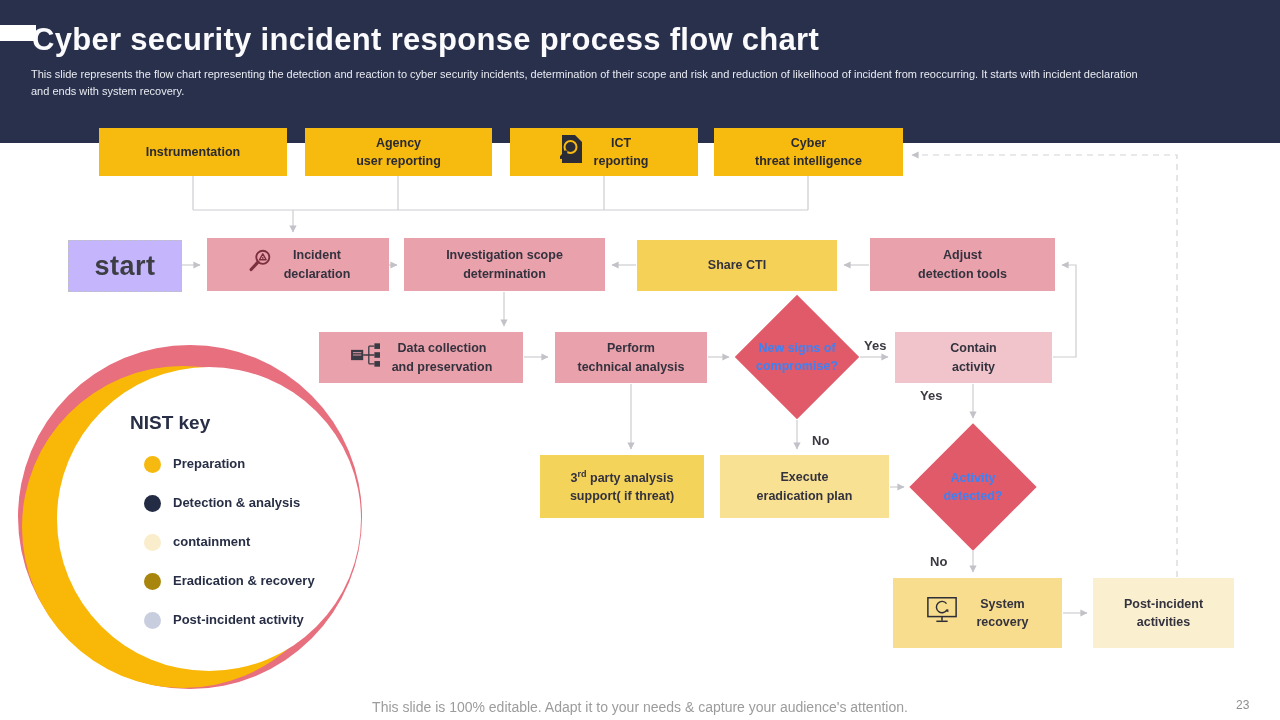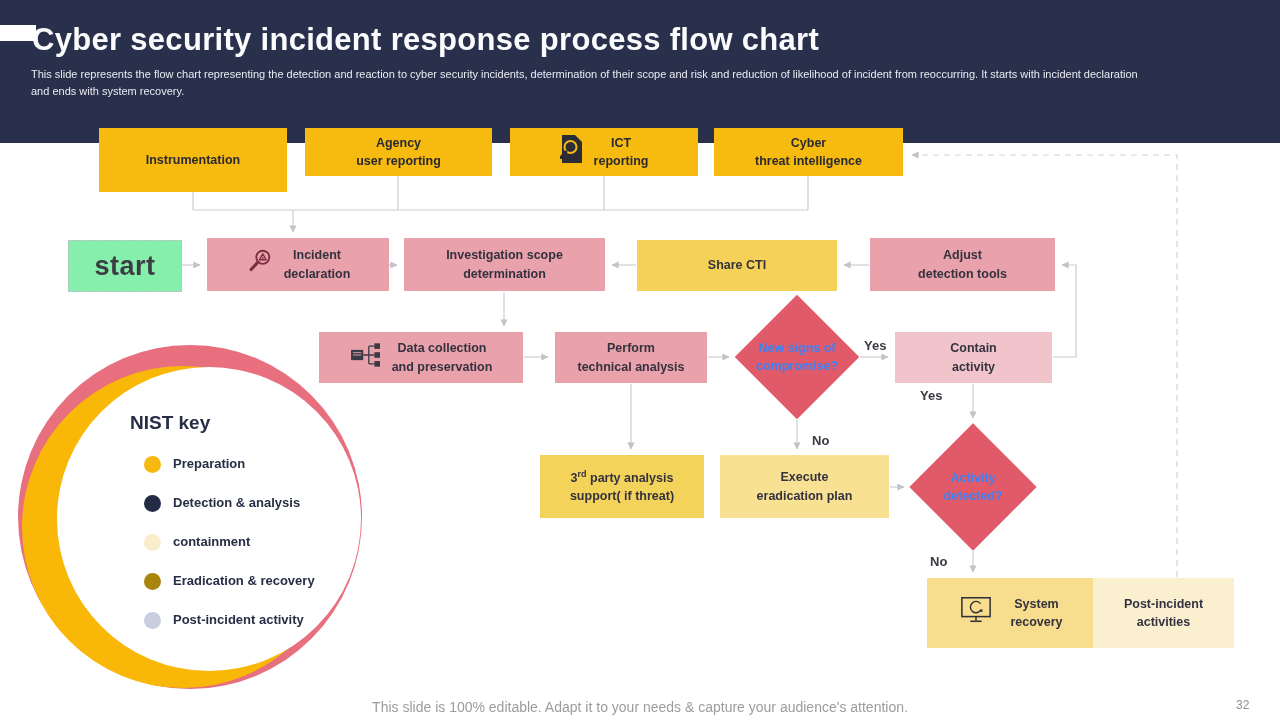--- a/index.html
+++ b/index.html
@@ -23,21 +23,21 @@
   .pink         { background:#e9a1ab; }
   .pink-light   { background:#f1c4cb; }
   .yellow       { background:#f6d158; }
   .yellow-mid   { background:#f4d35b; }
   .yellow-light { background:#f8e193; }
   .yellow-soft  { background:#f7dd8d; }
   .cream        { background:#faf0d0; }
   .with-icon { gap:10px; }
   .start-box {
     position:absolute; left:68px; top:240px; width:112px; height:50px;
-    background:#86efac; border:1.5px dashed #bfbfc6; display:flex; align-items:center; justify-content:center;
+    background:#c4b5fd; border:1.5px dashed #bfbfc6; display:flex; align-items:center; justify-content:center;
     font-size:27px; font-weight:700; color:#3d3d44; letter-spacing:0.5px;
   }
   
   .diamond { position:absolute; display:flex; align-items:center; justify-content:center; }
   .diamond-shape { position:absolute; inset:18px; background:#e05a69; transform:rotate(45deg); }
   .diamond-label { position:relative; z-index:1; text-align:center; font-size:12.5px; font-weight:700; line-height:1.45; color:#3b82f6; white-space:pre-line; }
   
   .branch-label { position:absolute; font-size:13px; font-weight:700; color:#3a3a42; }
   
   .connectors { position:absolute; left:0; top:0; z-index:1; pointer-events:none; }
@@ -96,21 +96,21 @@
       <path d="M973,384 V418" marker-end="url(#arr)"></path>
       <path d="M890,487 H904" marker-end="url(#arr)"></path>
       <path d="M973,551 V572" marker-end="url(#arr)"></path>
       <path d="M1063,613 H1087" marker-end="url(#arr)"></path>
       <path stroke="#d4d4da" stroke-dasharray="6 5" d="M1177,577 V155 H912" marker-end="url(#arr)"></path>
     </g>
   </svg>
 
   <div class="node-layer">
 
-    <div class="box amber" style="left:99px; top:128px; width:188px; height:64px;">
+    <div class="box amber" style="left:99px; top:128px; width:188px; height:48px;">
       <span class="box-label">Instrumentation</span>
     </div>
     <div class="box amber" style="left:305px; top:128px; width:187px; height:48px;">
       <span class="box-label">Agency
 user reporting</span>
     </div>
     <div class="box amber with-icon" style="left:510px; top:128px; width:188px; height:48px;">
       <span>
         <svg width="24" height="30" viewBox="0 0 24 30">
           <path d="M2,1 H15 L22,8 V29 H2 Z" fill="#2c2c36"></path>
@@ -192,21 +192,21 @@
     <div class="box yellow-light" style="left:720px; top:455px; width:169px; height:63px;">
       <span class="box-label">Execute
 eradication plan</span>
     </div>
     <div class="diamond" style="left:910px; top:424px; width:126px; height:126px;">
       <div class="diamond-shape"></div>
       <div class="diamond-label">Activity
 detected?</div>
     </div>
 
-    <div class="box yellow-soft with-icon" style="left:927px; top:578px; width:169px; height:70px;gap:18px;">
+    <div class="box yellow-soft with-icon" style="left:893px; top:578px; width:169px; height:70px;gap:18px;">
       <span>
         <svg width="32" height="30" viewBox="0 0 34 30">
           <rect x="2" y="2" width="30" height="20" fill="none" stroke="#2e2e38" stroke-width="1.6"></rect>
           <line x1="17" y1="22" x2="17" y2="26.5" stroke="#2e2e38" stroke-width="1.6"></line>
           <line x1="11" y1="27" x2="23" y2="27" stroke="#2e2e38" stroke-width="1.6"></line>
           <path d="M21.8,8.2 A6,6 0 1 0 22.4,14.6" fill="none" stroke="#2e2e38" stroke-width="1.5"></path>
           <path d="M20.5,15.8 L23.6,14 L23.9,17.4 Z" fill="#2e2e38"></path>
         </svg>
       </span>
       <span class="box-label">System
@@ -241,15 +241,15 @@
       <span class="legend-dot" style="background: rgb(168, 134, 13);"></span>
       <span class="legend-label">Eradication &amp; recovery</span>
     </div>
     <div class="legend-item">
       <span class="legend-dot" style="background: rgb(201, 206, 222);"></span>
       <span class="legend-label">Post-incident activity</span>
     </div>
   </div>
 
   <div class="footer-note">This slide is 100% editable. Adapt it to your needs &amp; capture your audience's attention.</div>
-  <div class="page-number">32</div>
+  <div class="page-number">23</div>
 
 </div>
 
 </body></html>

